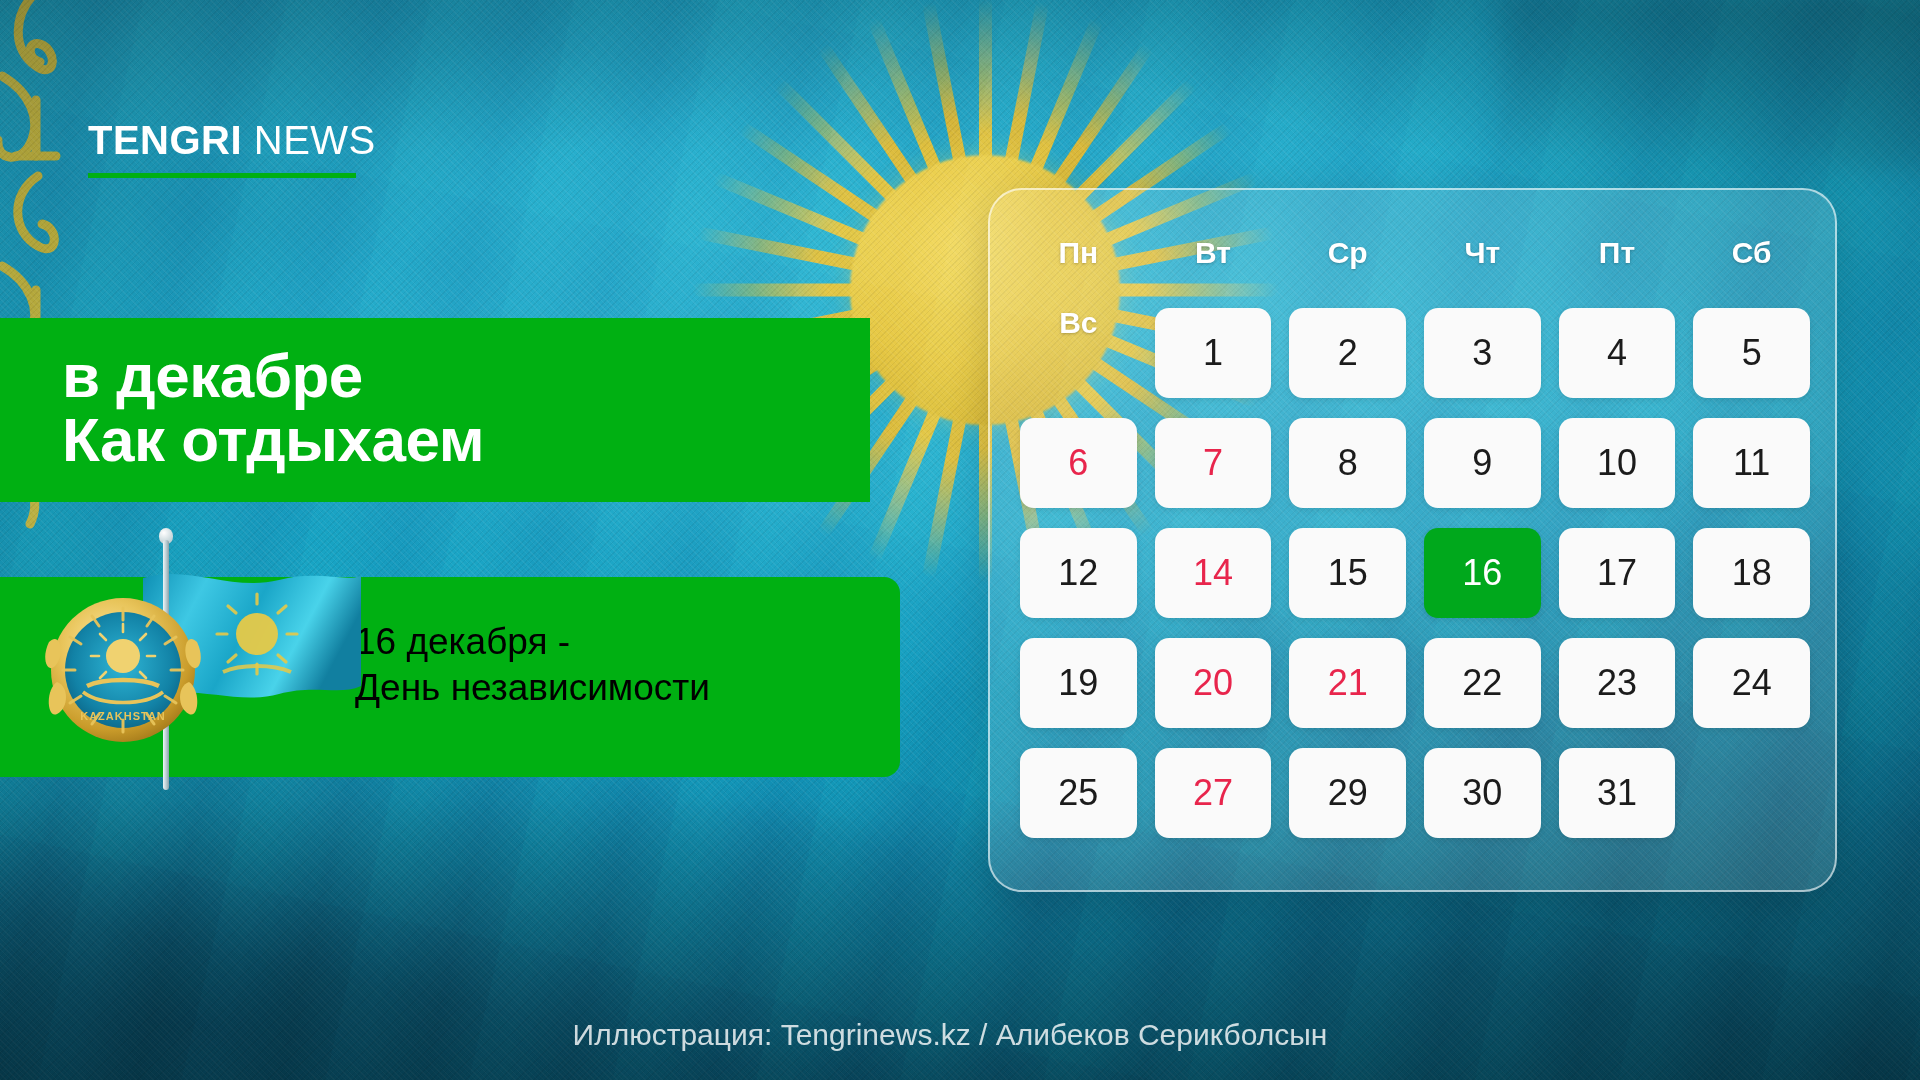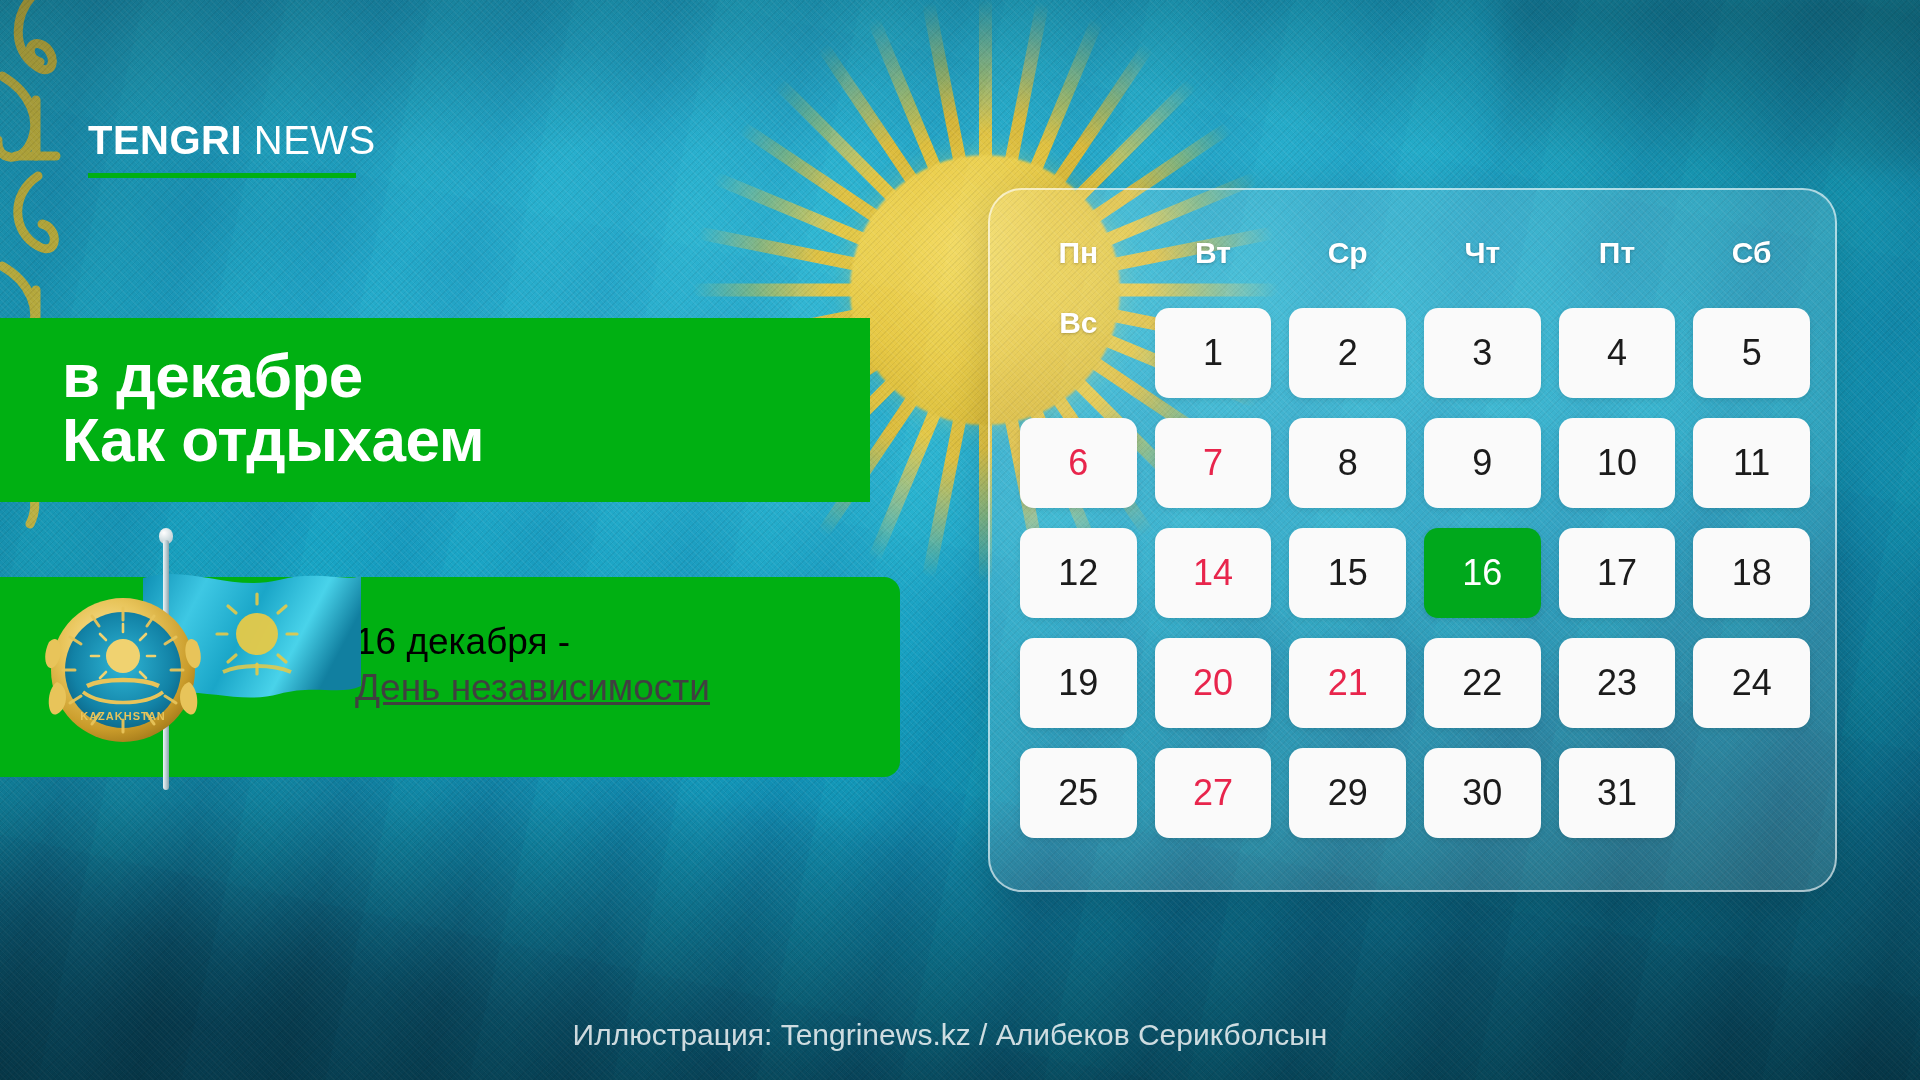--- a/index.html
+++ b/index.html
@@ -166,26 +166,25 @@
     left: 365px; top: 42px;
   }
   .banner-sub .sub-l1 {
     color: #000000;
     font-weight: 400;
     font-size: 37px;
     line-height: 1.25;
     white-space: nowrap;
   }
   .banner-sub .sub-l2 {
-    color: #404040;
+    color: #000000;
     font-weight: 400;
     font-size: 37px;
     line-height: 1.25;
     white-space: nowrap;
-    text-decoration: underline;
   }
 
   
   .emblem-wrap {
     position: absolute;
     left: 35px; top: 520px;
     width: 320px; height: 270px;
   }
   .mini-flag {
     position: absolute;

